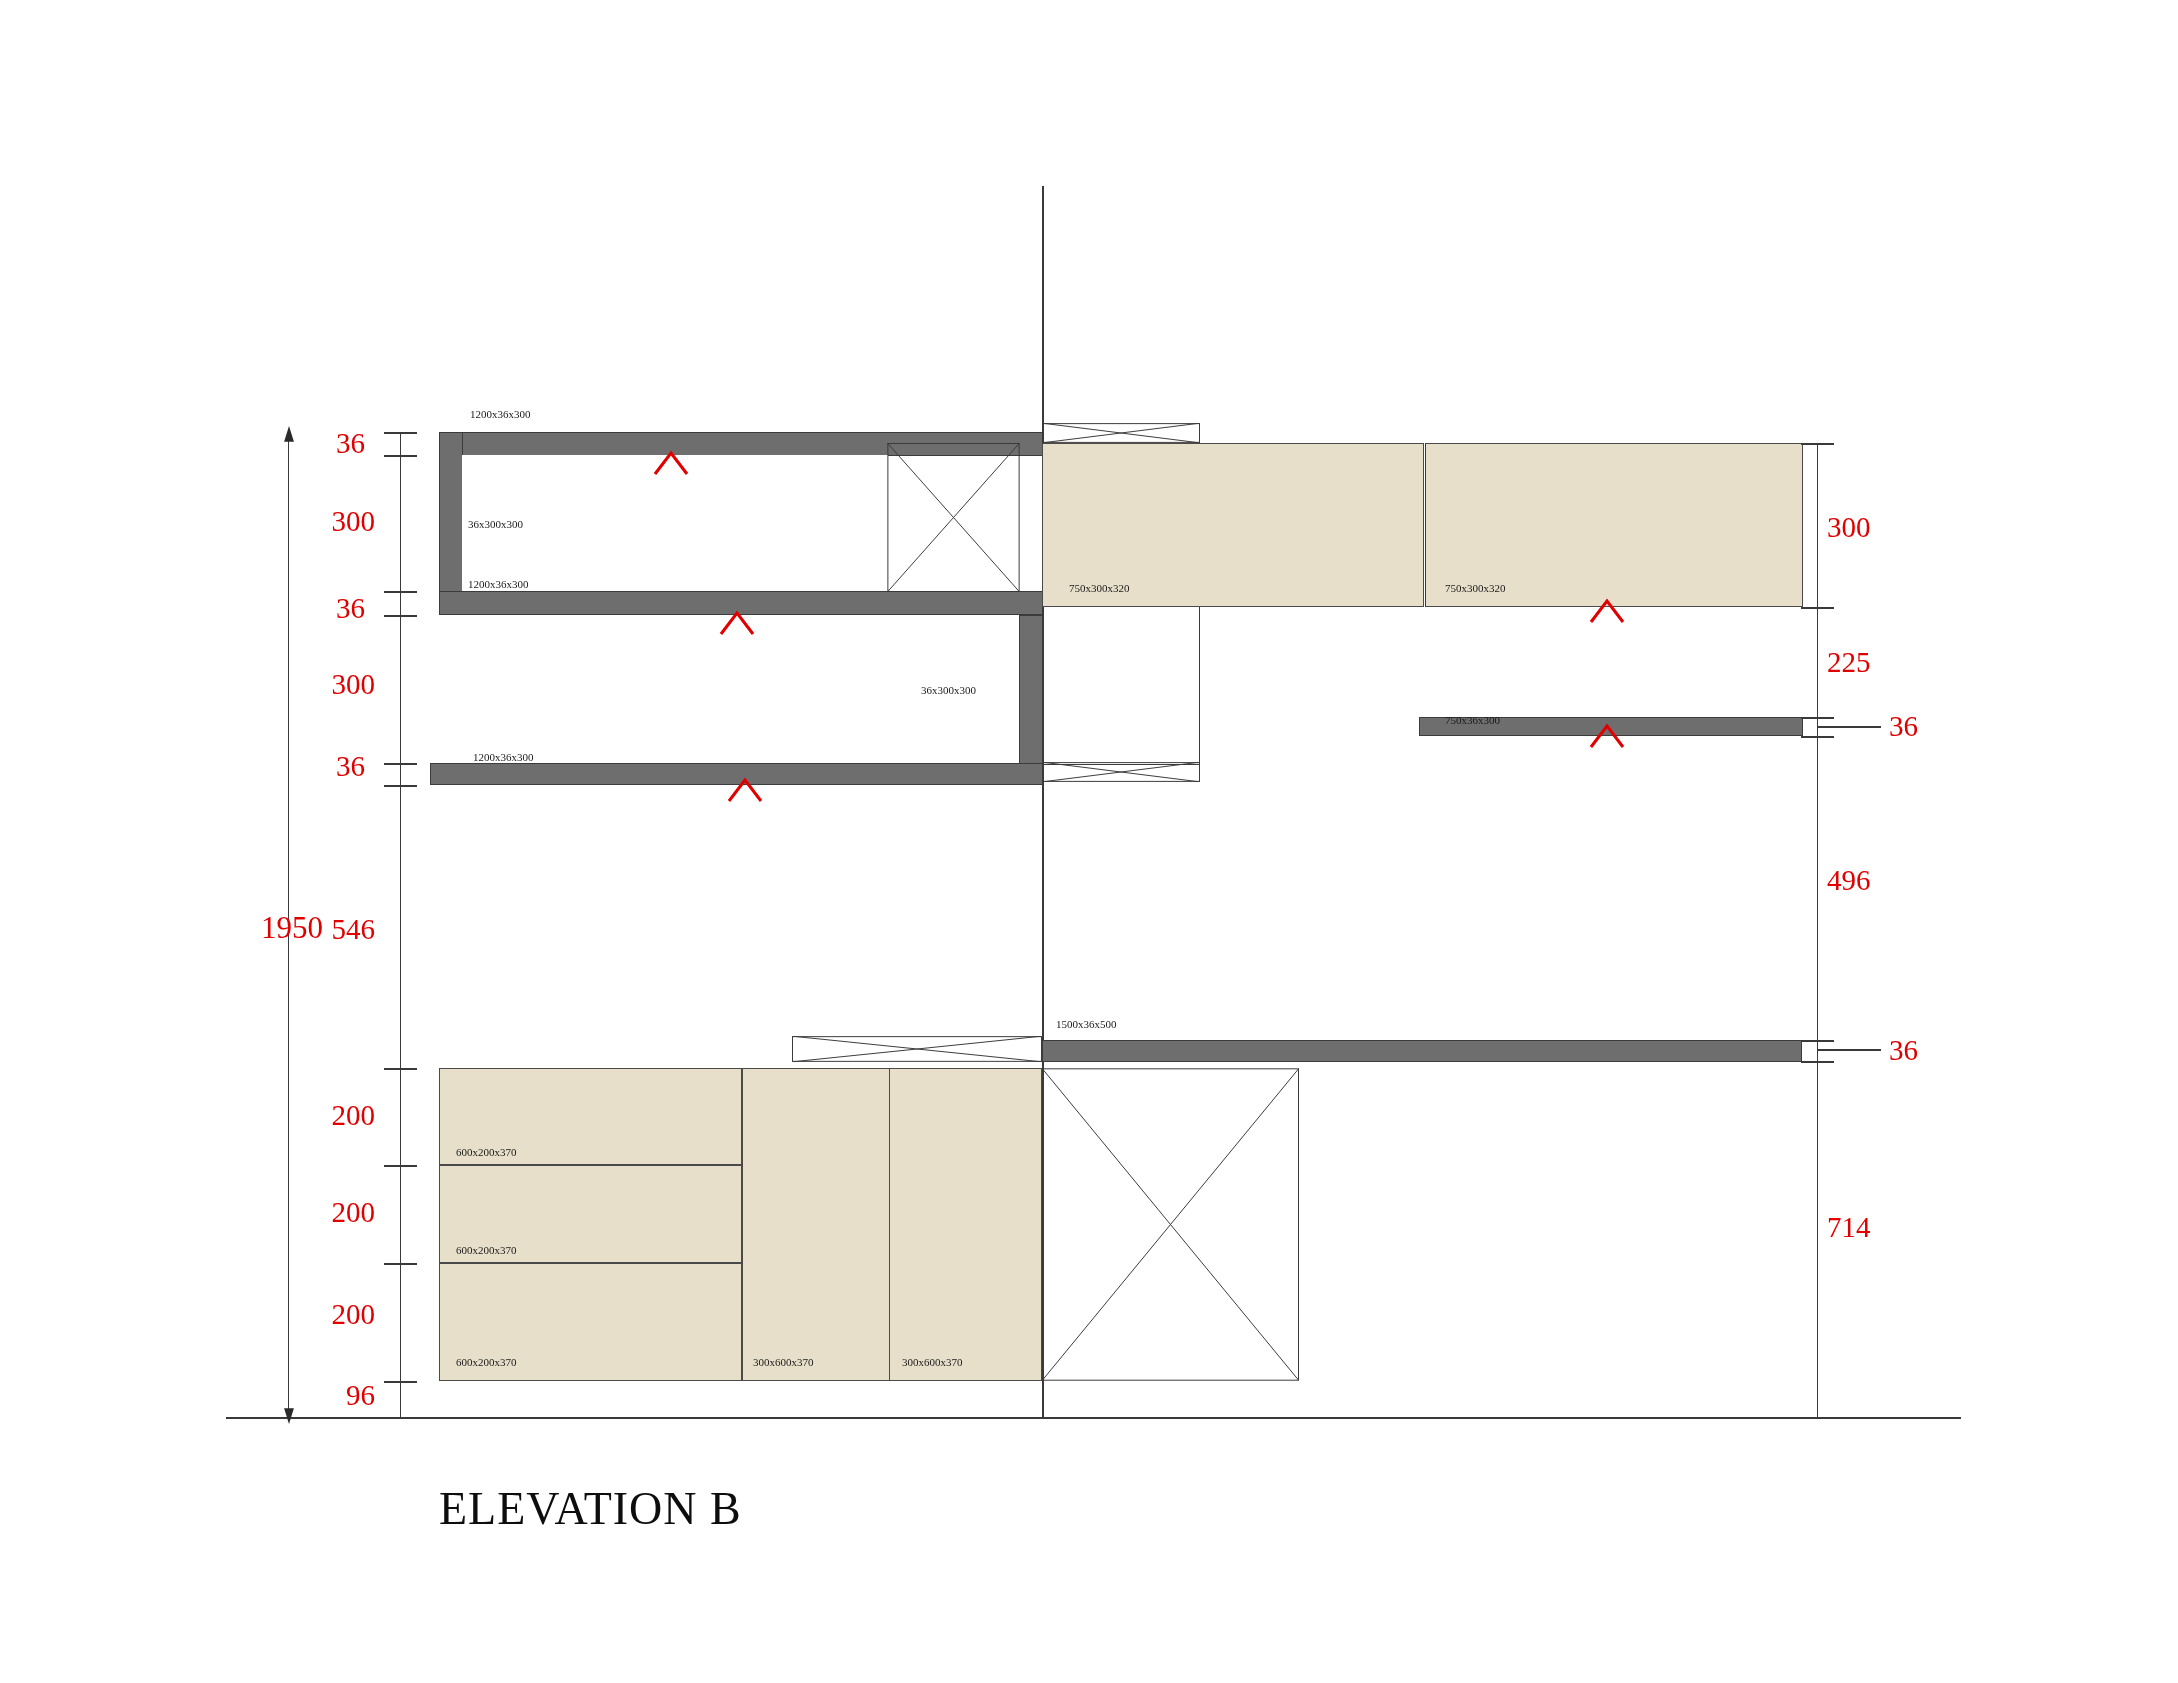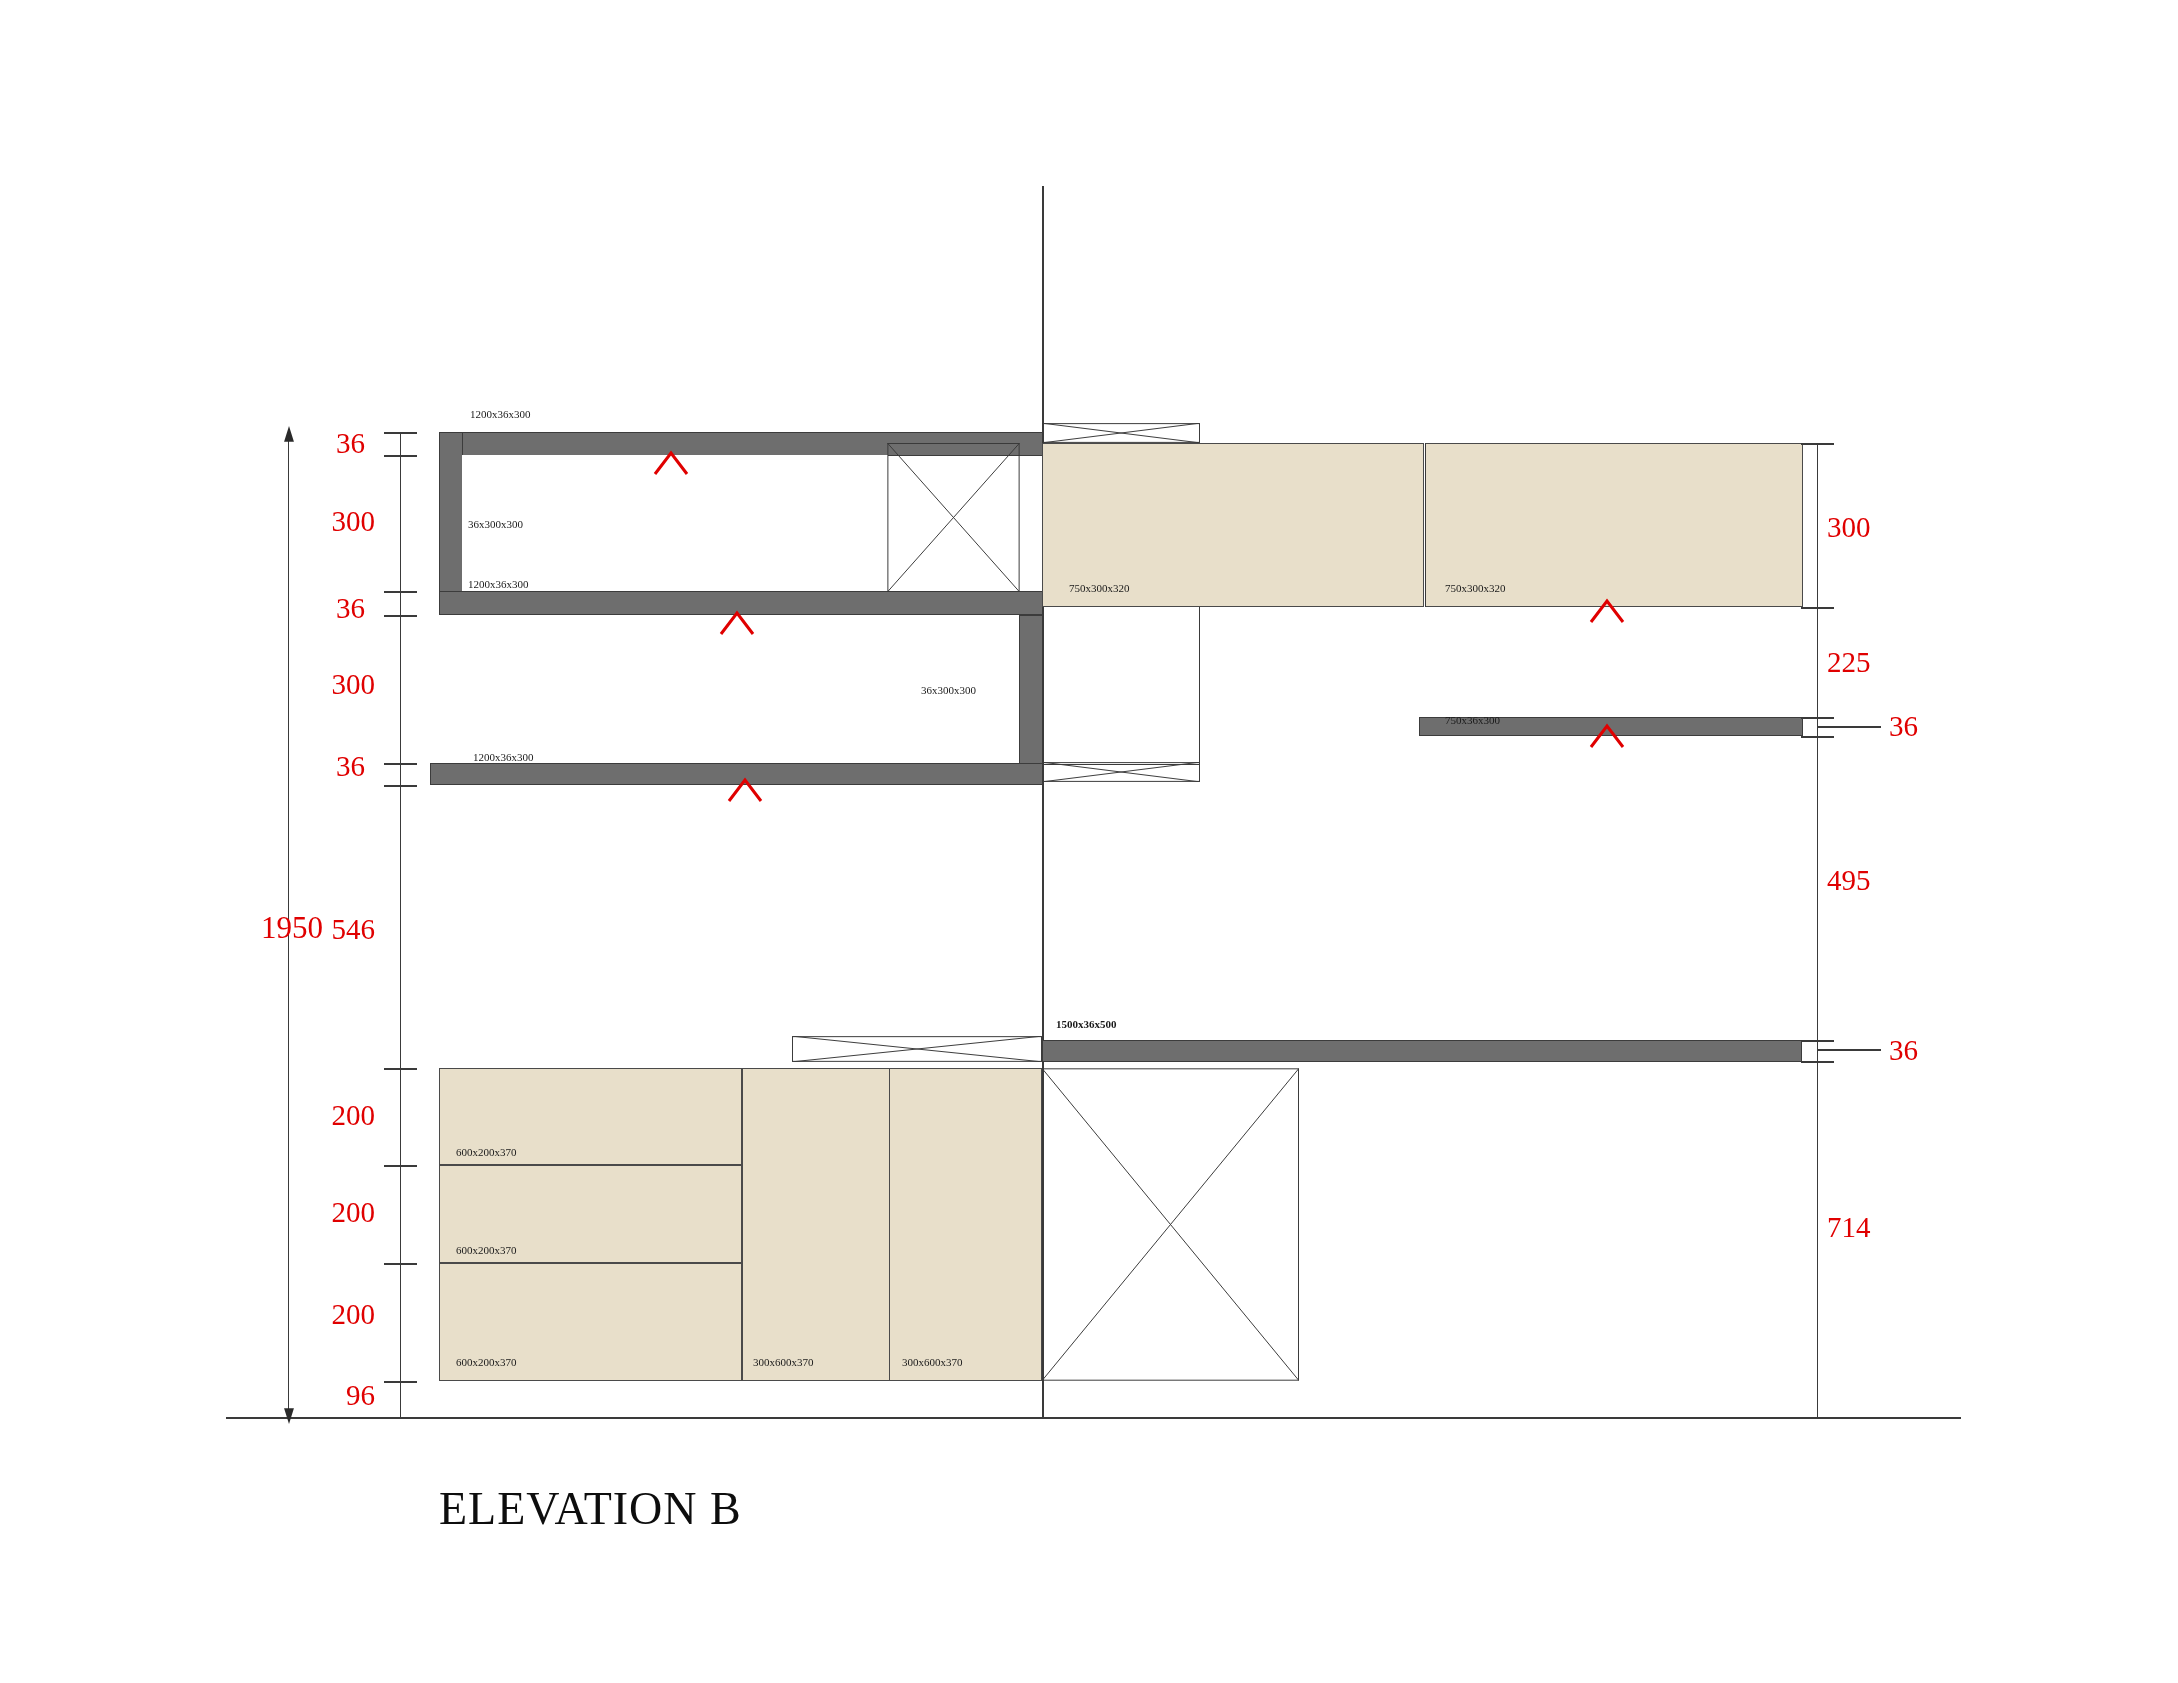--- a/index.html
+++ b/index.html
@@ -219,34 +219,34 @@
   <div class="abs line-thin" style="left:1801px; top:1040px; width:33px; height:2px;"></div>
   <div class="abs line-thin" style="left:1801px; top:1061px; width:33px; height:2px;"></div>
   <div class="abs line-thin" style="left:1801px; top:1417px; width:33px; height:2px;"></div>
 
   <div class="abs line-thin" style="left:1817px; top:726px; width:64px; height:2px;"></div>
   <div class="abs line-thin" style="left:1817px; top:1049px; width:64px; height:2px;"></div>
 
   <div class="abs dim" style="left:1827px; top:513px;">300</div>
   <div class="abs dim" style="left:1827px; top:648px;">225</div>
   <div class="abs dim" style="left:1889px; top:712px;">36</div>
-  <div class="abs dim" style="left:1827px; top:866px;">495</div>
+  <div class="abs dim" style="left:1827px; top:866px;">496</div>
   <div class="abs dim" style="left:1889px; top:1036px;">36</div>
   <div class="abs dim" style="left:1827px; top:1213px;">714</div>
 
   <div class="abs lbl" style="left:470px; top:409px;">1200x36x300</div>
   <div class="abs lbl" style="left:468px; top:519px;">36x300x300</div>
   <div class="abs lbl" style="left:468px; top:579px;">1200x36x300</div>
   <div class="abs lbl" style="left:921px; top:685px;">36x300x300</div>
   <div class="abs lbl" style="left:473px; top:752px;">1200x36x300</div>
 
   <div class="abs lbl" style="left:1069px; top:583px;">750x300x320</div>
   <div class="abs lbl" style="left:1445px; top:583px;">750x300x320</div>
   <div class="abs lbl" style="left:1445px; top:715px;">750x36x300</div>
-  <div class="abs lbl" style="left:1056px; top:1019px;font-weight:bold;">1500x36x500</div>
+  <div class="abs lbl" style="left:1056px; top:1019px;">1500x36x500</div>
 
   <div class="abs lbl" style="left:456px; top:1147px;">600x200x370</div>
   <div class="abs lbl" style="left:456px; top:1245px;">600x200x370</div>
   <div class="abs lbl" style="left:456px; top:1357px;">600x200x370</div>
   <div class="abs lbl" style="left:753px; top:1357px;">300x600x370</div>
   <div class="abs lbl" style="left:902px; top:1357px;">300x600x370</div>
 
   <div class="abs title" style="left:439px; top:1482px;">ELEVATION B</div>
 
 </div>

